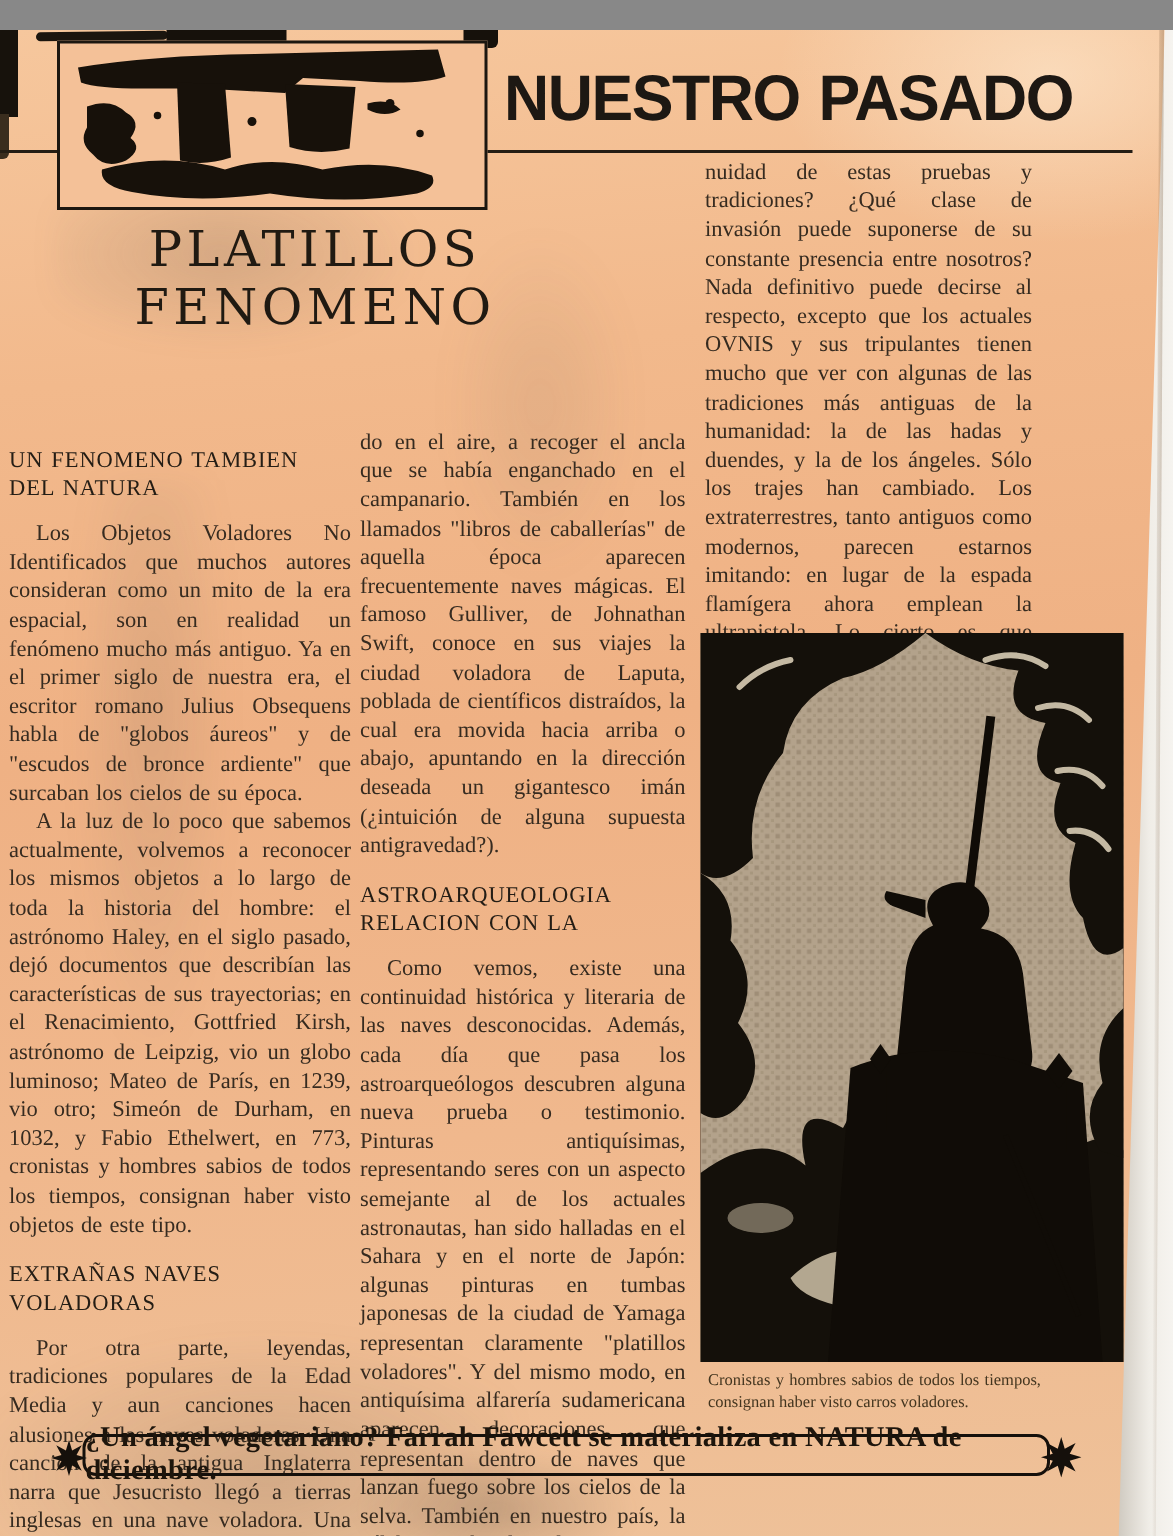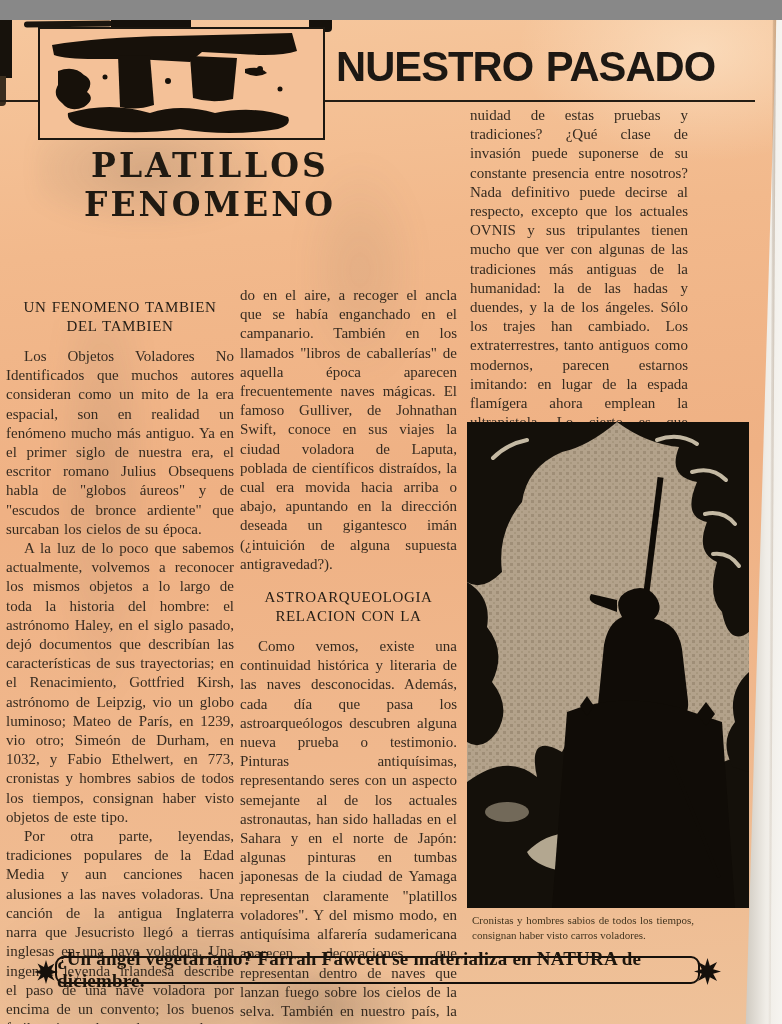--- a/index.html
+++ b/index.html
@@ -38,30 +38,30 @@
   
   .rule{position:absolute;left:0;top:80px;width:755px;height:2px;background:#241d14;}
   .hdr-figure{position:absolute;left:38px;top:7px;width:287px;height:113px;
     border:2px solid #1c1710;background:#f4c198;box-sizing:border-box;}
   .hdr-title{position:absolute;left:336px;top:22px;width:420px;
     font-family:"Liberation Sans",sans-serif;font-weight:bold;font-size:43px;
     letter-spacing:-1px;word-spacing:2px;color:#1d1813;transform:scaleX(.97);transform-origin:left;
     white-space:nowrap;}
   
   .title{position:absolute;left:25px;top:126px;width:370px;text-align:center;
-    font-family:"DejaVu Serif",serif;font-weight:bold;font-size:33px;line-height:39px;
+    font-family:"DejaVu Serif",serif;font-weight:normal;font-size:33px;line-height:39px;
     letter-spacing:3px;color:#201a12;}
   
   .col{position:absolute;font-size:15px;line-height:19.2px;text-align:justify;word-spacing:1px;}
   .col-1{left:6px;top:266px;width:228px;}
   .col-2{left:240px;top:266px;width:217px;}
   .col-3{left:470px;top:86px;width:218px;}
   .col p{margin:0;text-indent:18px;}
   .col p.noindent{text-indent:0;}
-  .col .head{margin:14px 0 11px 0;text-align:center;text-indent:0;
+  .col .head{margin:14px 0 11px 0;text-align:left;text-indent:0;
     letter-spacing:.6px;color:#241d15;font-size:15px;line-height:19px;}
   .col-1 .head:first-child{margin-top:12px;}
   
   .figure{position:absolute;left:467px;top:402px;width:282px;height:486px;background:#16120c;}
   .figure svg{display:block;}
   .caption{position:absolute;left:472px;top:893px;width:222px;
     font-size:11px;line-height:15px;color:#43351f;text-align:justify;}
   
   .banner{position:absolute;left:55px;top:936px;width:645px;height:28px;
     border:2px solid #15100b;border-radius:9px;box-sizing:border-box;
@@ -107,24 +107,28 @@
   <div class="hdr-title">NUESTRO PASADO</div>
 
   <div class="title">
     <div>PLATILLOS</div>
     <div>FENOMENO</div>
   </div>
 
   <div class="col col-1">
     <div class="head">
       <div>UN FENOMENO TAMBIEN</div>
-      <div>DEL TAMBIEN</div>
+      <div>DEL NATURA</div>
     </div>
     <p>Los Objetos Voladores No Identificados que muchos autores consideran como un mito de la era espacial, son en realidad un fenómeno mucho más antiguo. Ya en el primer siglo de nuestra era, el escritor romano Julius Obsequens habla de "globos áureos" y de "escudos de bronce ardiente" que surcaban los cielos de su época.</p>
     <p>A la luz de lo poco que sabemos actualmente, volvemos a reconocer los mismos objetos a lo largo de toda la historia del hombre: el astrónomo Haley, en el siglo pasado, dejó documentos que describían las características de sus trayectorias; en el Renacimiento, Gottfried Kirsh, astrónomo de Leipzig, vio un globo luminoso; Mateo de París, en 1239, vio otro; Simeón de Durham, en 1032, y Fabio Ethelwert, en 773, cronistas y hombres sabios de todos los tiempos, consignan haber visto objetos de este tipo.</p>
+    <div class="head">
+      <div>EXTRAÑAS NAVES</div>
+      <div>VOLADORAS</div>
+    </div>
     <p>Por otra parte, leyendas, tradiciones populares de la Edad Media y aun canciones hacen alusiones a las naves voladoras. Una canción de la antigua Inglaterra narra que Jesucristo llegó a tierras inglesas en una nave voladora. Una ingenua leyenda irlandesa describe el paso de una nave voladora por encima de un convento; los buenos frailes vieron descender a uno de sus tripulantes, quien bajó, nadan-</p>
   </div>
 
   <div class="col col-2">
     <p class="noindent">do en el aire, a recoger el ancla que se había enganchado en el campanario. También en los llamados "libros de caballerías" de aquella época aparecen frecuentemente naves mágicas. El famoso Gulliver, de Johnathan Swift, conoce en sus viajes la ciudad voladora de Laputa, poblada de científicos distraídos, la cual era movida hacia arriba o abajo, apuntando en la dirección deseada un gigantesco imán (¿intuición de alguna supuesta antigravedad?).</p>
     <div class="head">
       <div>ASTROARQUEOLOGIA</div>
       <div>RELACION CON LA</div>
     </div>
     <p>Como vemos, existe una continuidad histórica y literaria de las naves desconocidas. Además, cada día que pasa los astroarqueólogos descubren alguna nueva prueba o testimonio. Pinturas antiquísimas, representando seres con un aspecto semejante al de los actuales astronautas, han sido halladas en el Sahara y en el norte de Japón: algunas pinturas en tumbas japonesas de la ciudad de Yamaga representan claramente "platillos voladores". Y del mismo modo, en antiquísima alfarería sudamericana aparecen decoraciones que representan dentro de naves que lanzan fuego sobre los cielos de la selva. También en nuestro país, la célebre tumba de Palenque parece el retrato de uno de estos antiguos astronautas.</p>

